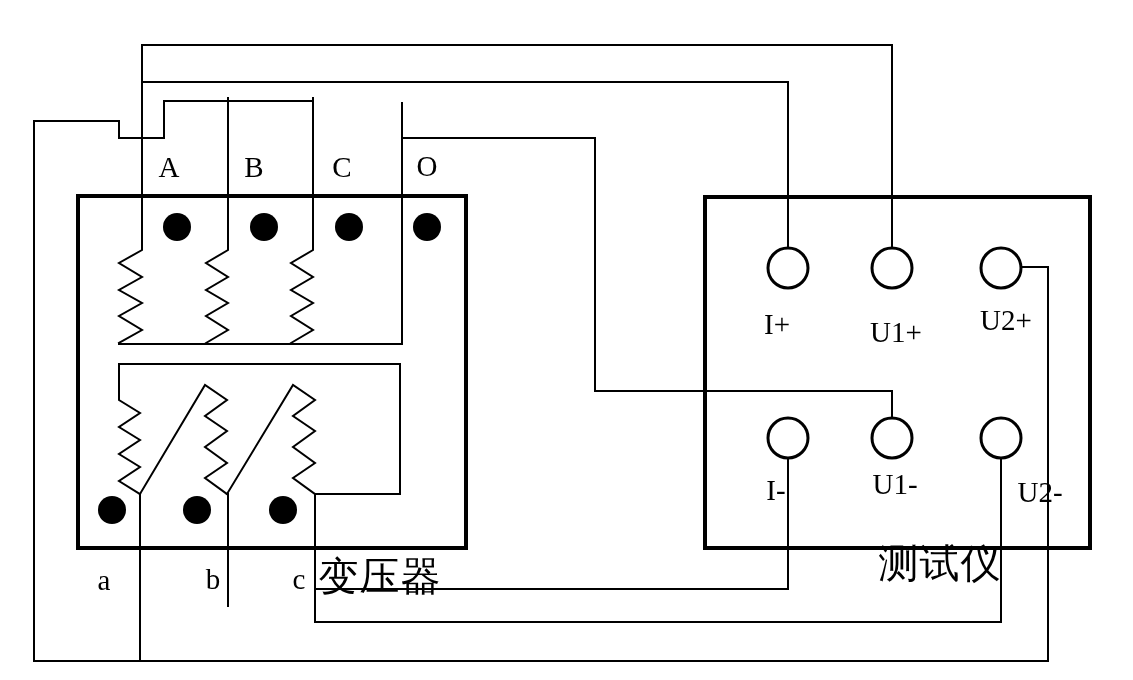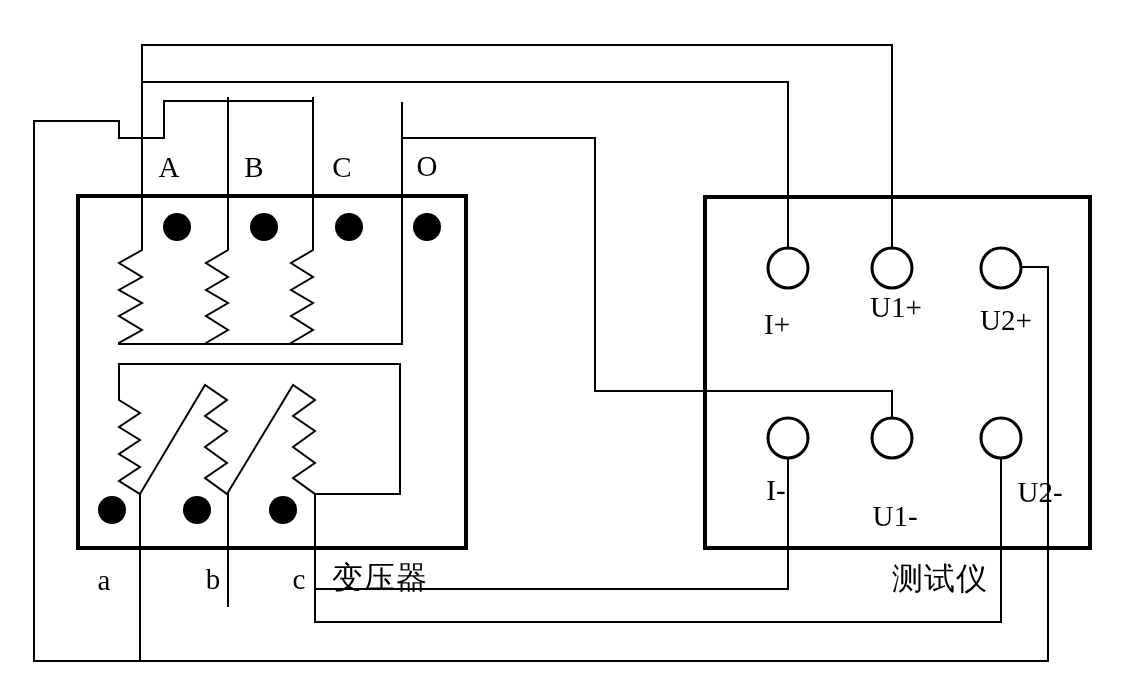--- a/index.html
+++ b/index.html
@@ -13,21 +13,21 @@
   #stage svg{position:absolute;left:0;top:0;}
   .lbl{
     position:absolute;
     transform:translate(-50%,-50%);
     color:#000;
     white-space:nowrap;
     line-height:1;
   }
   .lbl-letter{font-size:29px;}
   .lbl-terminal{font-size:29px;}
-  .lbl-cjk{font-size:31px;letter-spacing:1px;}
+  .lbl-cjk{font-size:40px;letter-spacing:1px;}
 </style>
 </head>
 <body>
 
 <div id="stage">
 
   <svg width="1133" height="680" viewBox="0 0 1133 680">
     <g fill="none" stroke="#000" stroke-width="2" stroke-linecap="square" stroke-linejoin="miter">
 
       <path d="M142,45 V250 L119,263 L142,277 L119,290 L142,303 L119,316 L142,330 L119,343"></path>
@@ -92,23 +92,23 @@
   <span class="lbl lbl-letter" style="left:169px;top:167px">A</span>
   <span class="lbl lbl-letter" style="left:254px;top:167px">B</span>
   <span class="lbl lbl-letter" style="left:342px;top:167px">C</span>
   <span class="lbl lbl-letter" style="left:427px;top:166px">O</span>
 
   <span class="lbl lbl-letter" style="left:104px;top:580px">a</span>
   <span class="lbl lbl-letter" style="left:213px;top:579px">b</span>
   <span class="lbl lbl-letter" style="left:299px;top:579px">c</span>
 
   <span class="lbl lbl-cjk" style="left:380px;top:577px">变压器</span>
-  <span class="lbl lbl-cjk" style="left:940px;top:578px">测试仪</span>
+  <span class="lbl lbl-cjk" style="left:940px;top:564px">测试仪</span>
 
   <span class="lbl lbl-terminal" style="left:777px;top:324px">I+</span>
-  <span class="lbl lbl-terminal" style="left:896px;top:307px">U1+</span>
+  <span class="lbl lbl-terminal" style="left:896px;top:332px">U1+</span>
   <span class="lbl lbl-terminal" style="left:1006px;top:320px">U2+</span>
 
   <span class="lbl lbl-terminal" style="left:776px;top:490px">I-</span>
-  <span class="lbl lbl-terminal" style="left:895px;top:516px">U1-</span>
+  <span class="lbl lbl-terminal" style="left:895px;top:484px">U1-</span>
   <span class="lbl lbl-terminal" style="left:1040px;top:492px">U2-</span>
 
 </div>
 
 </body></html>

